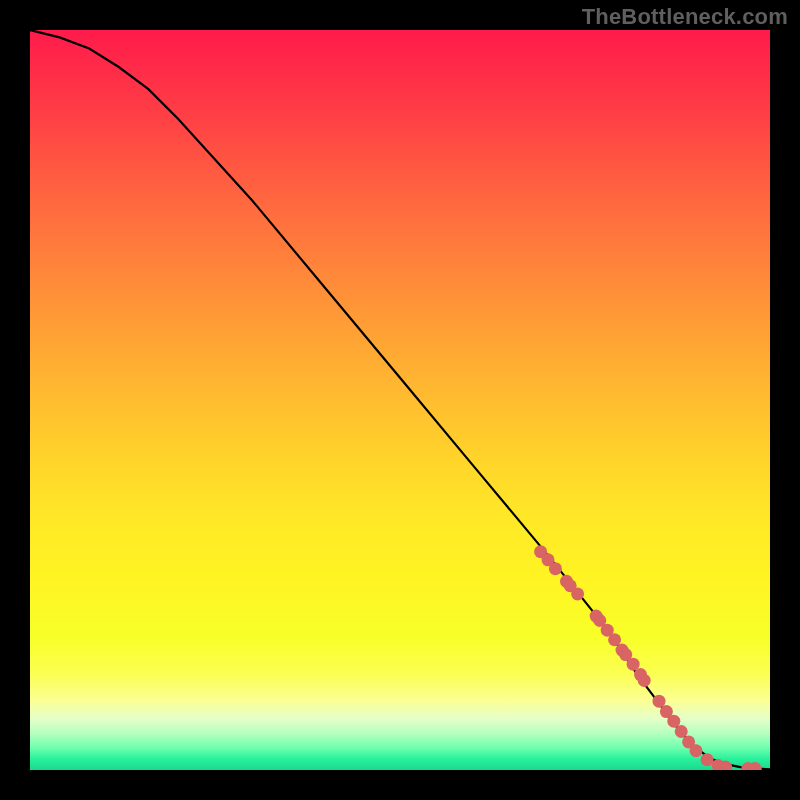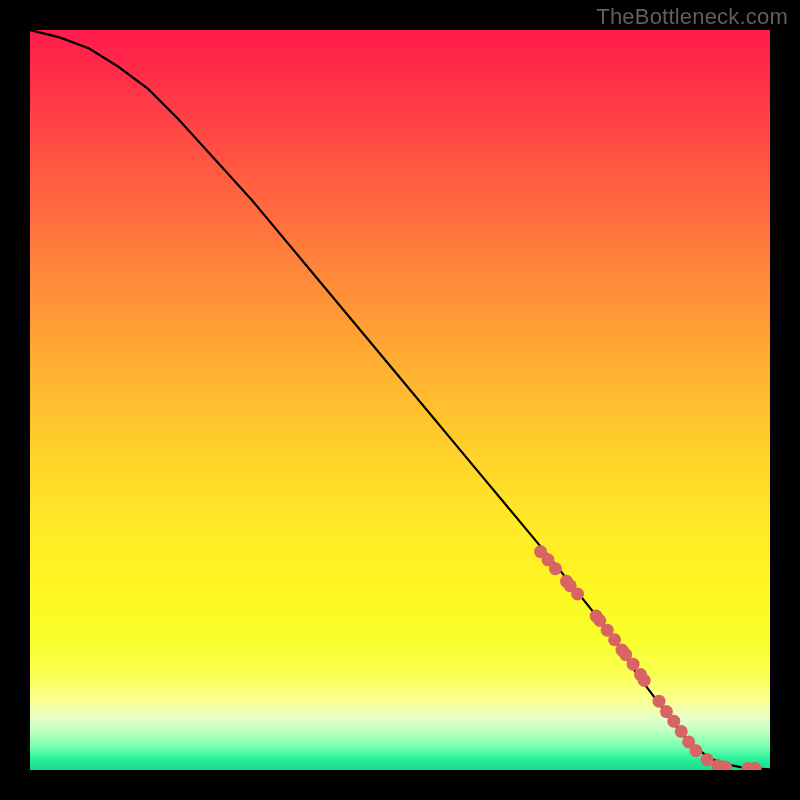--- a/index.html
+++ b/index.html
@@ -15,21 +15,21 @@
     width: 800px;
     height: 800px;
     background: #000;
   }
   .watermark {
     position: absolute;
     top: 4px;
     right: 12px;
     color: #5f5f5f;
     font-size: 22px;
-    font-weight: 400;
+    font-weight: 700;
     letter-spacing: 0.2px;
     z-index: 5;
   }
   .plot {
     position: absolute;
     left: 30px;
     top: 30px;
     width: 740px;
     height: 740px;
     background: linear-gradient(

